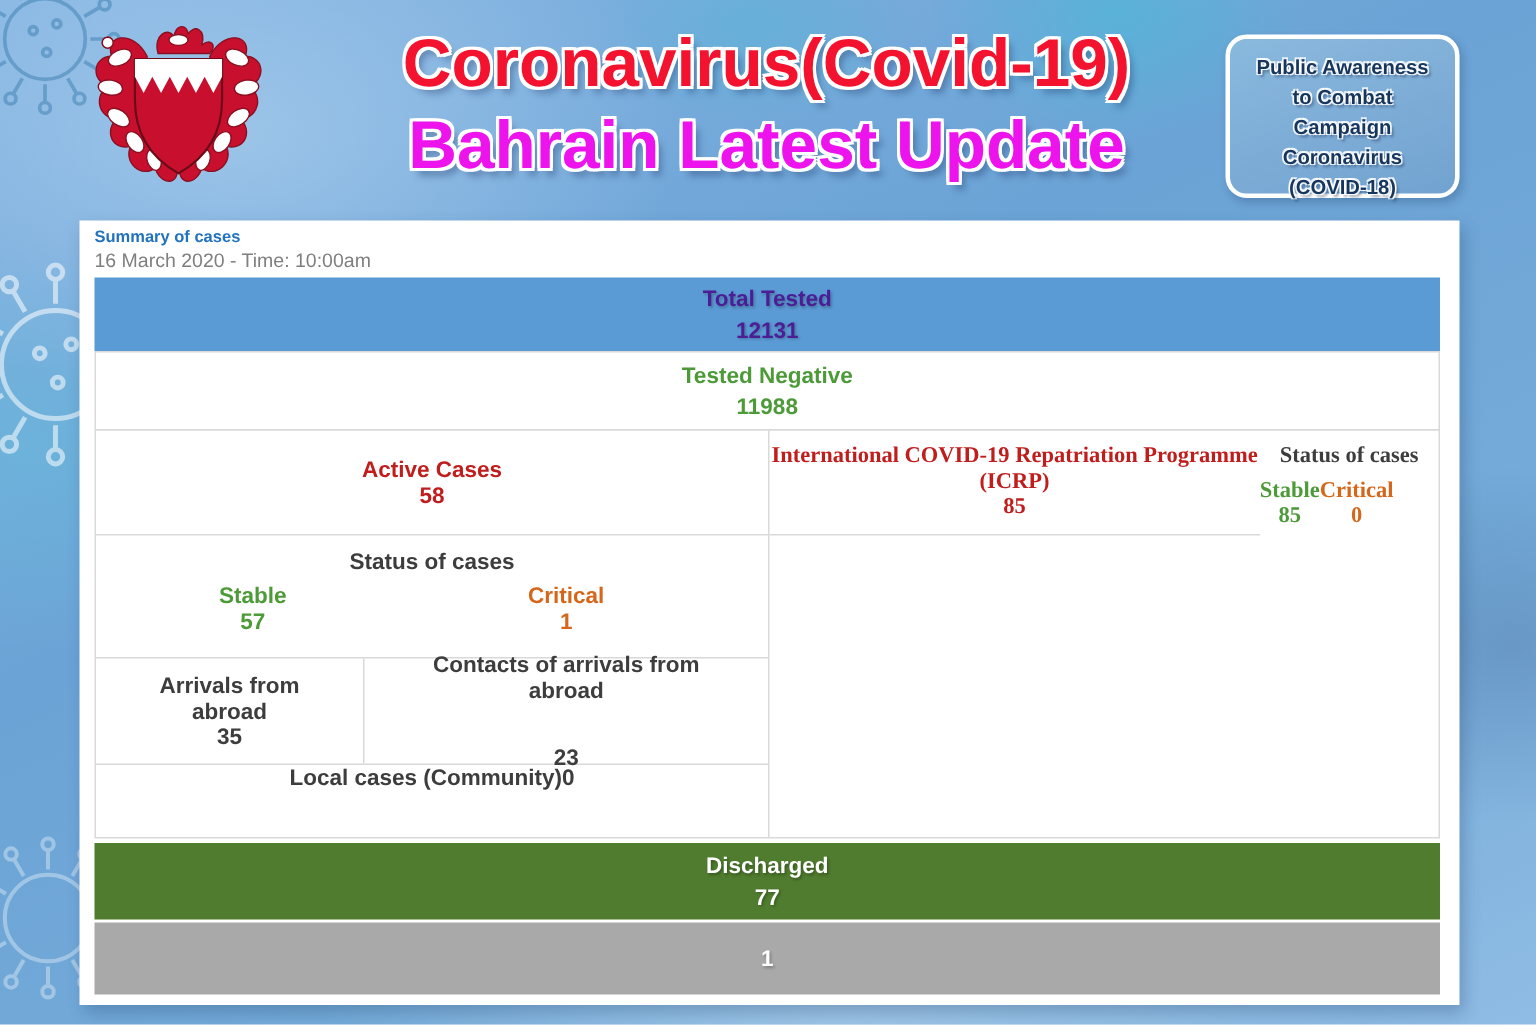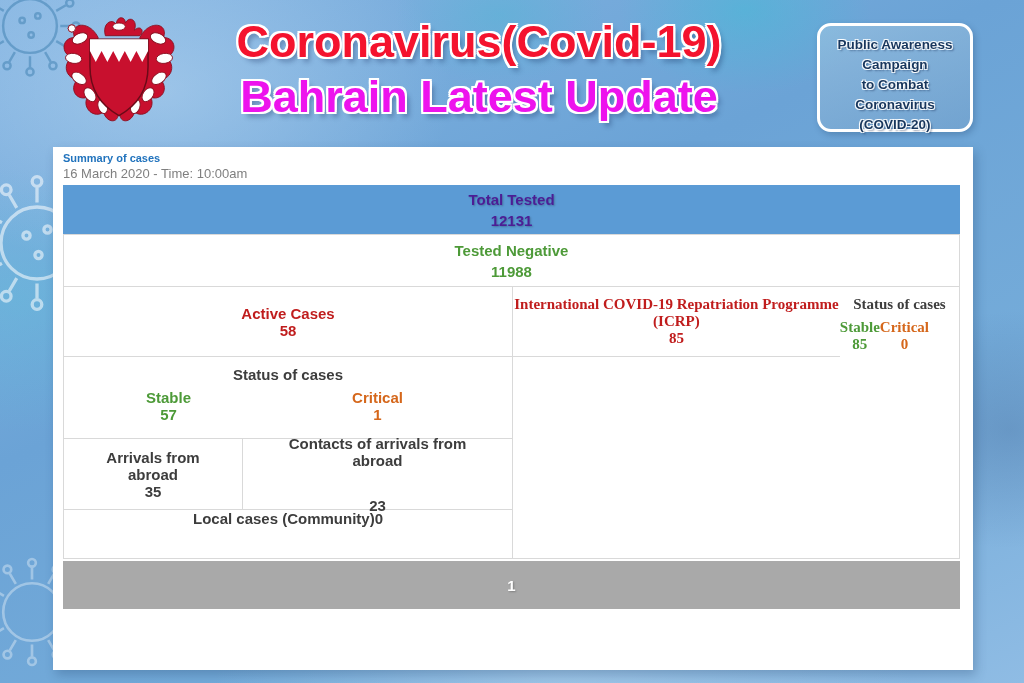--- a/index.html
+++ b/index.html
@@ -16,21 +16,21 @@
       linear-gradient(155deg, #85b5e2 0%, #6ba3d6 40%, #74abd9 70%, #8fbce4 100%);
   }
   .virus{position:absolute;pointer-events:none;}
   .v1{left:-38px;top:168px;width:150px;height:150px;opacity:.55;}
   .v2{left:-28px;top:552px;width:120px;height:120px;opacity:.35;}
   .v3{left:-26px;top:-30px;width:112px;height:112px;opacity:.5;}
 
   
   .emblem{position:absolute;left:60px;top:8px;width:118px;height:128px;}
   .title{
-    position:absolute;left:184px;top:14px;width:590px;text-align:center;
+    position:absolute;left:216px;top:14px;width:590px;text-align:center;
     font-weight:bold;font-size:45px;line-height:55px;letter-spacing:0;
   }
   .outlined{
     text-shadow:
       -2px -2px 0 #fff, -2px 0 0 #fff, -2px 2px 0 #fff,
        0 -2px 0 #fff,  0 2px 0 #fff,
        2px -2px 0 #fff, 2px 0 0 #fff, 2px 2px 0 #fff,
        4px 5px 5px rgba(20,40,90,.35);
   }
   .title .l1{color:var(--title-red,#f4132e);}
@@ -175,24 +175,24 @@
   <path d="M33,34 L97,34 L97,47 L90.6,59 L84.2,47 L77.8,59 L71.4,47 L65,59 L58.6,47 L52.2,59 L45.8,47 L39.4,59 L33,47 Z" fill="#ffffff"></path>
 </svg>
 
 <div class="title">
   <div class="l1 outlined">Coronavirus(Covid-19)</div>
   <div class="l2 outlined">Bahrain Latest Update</div>
 </div>
 
 <div class="badge">
   <div>Public Awareness</div>
+  <div>to Combat</div>
   <div>Campaign</div>
-  <div>to Combat</div>
   <div>Coronavirus</div>
-  <div>(COVID-20)</div>
+  <div>(COVID-18)</div>
 </div>
 
 <div class="panel">
   <div class="summary-title">Summary of cases</div>
   <div class="summary-date">16 March 2020 - Time: 10:00am</div>
 
   <div class="tbl">
 
     <div class="row blue">
       <div>Total Tested</div>
@@ -253,19 +253,23 @@
             </div>
             <div class="critical">
               <div>Critical</div>
               <div>0</div>
             </div>
           </div>
         </div>
       </div>
     </div>
 
+    <div class="row green">
+      <div>Discharged</div>
+      <div>77</div>
+    </div>
 
     <div class="row gray">
       <div>1</div>
     </div>
 
   </div>
 </div>
 
 </body></html>

